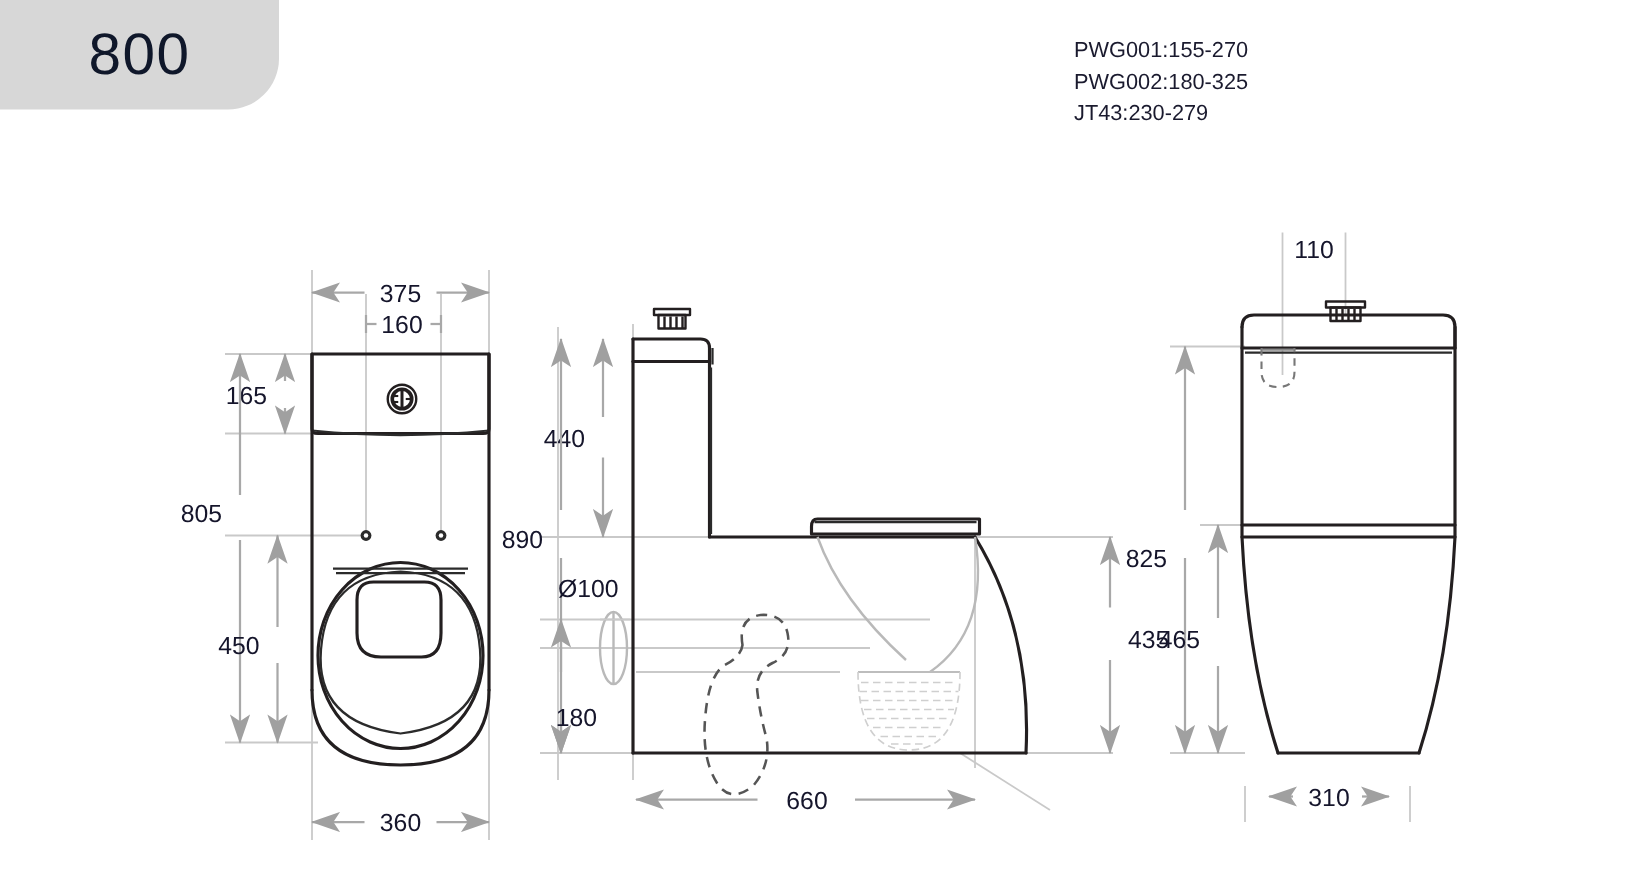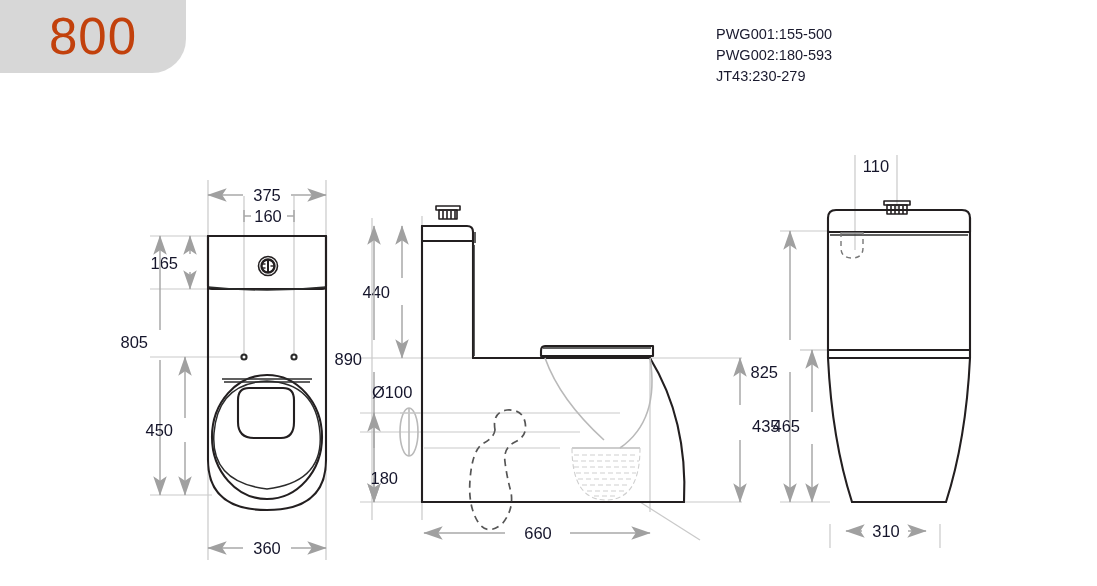--- a/index.html
+++ b/index.html
@@ -1,21 +1,21 @@
 <!DOCTYPE html>
 <html><head>
 <meta charset="utf-8">
 <style>
   html,body{margin:0;padding:0;background:#ffffff;}
   body{width:1097px;height:586px;position:relative;overflow:hidden;
        font-family:"Liberation Sans",sans-serif;color:#1a1a2e;}
   #badge{position:absolute;left:0;top:0;width:186px;height:73px;
          background:#d7d7d7;border-bottom-right-radius:34px;
          display:flex;align-items:center;justify-content:center;}
-  #badge span{font-size:51px;color:#c2410c;letter-spacing:1px;}
+  #badge span{font-size:39px;color:#0f172a;letter-spacing:1px;}
   #codes{position:absolute;left:716px;top:24px;font-size:14.5px;line-height:21px;}
   #codes div{white-space:pre;}
   #sheet{position:absolute;left:0;top:0;}
   .dimtxt{font-family:"Liberation Sans",sans-serif;font-size:16.5px;fill:#15152b;}
   .obj{fill:none;stroke:#231f20;stroke-width:2.1;stroke-linejoin:round;stroke-linecap:round;}
   .objthin{fill:none;stroke:#2b2b2b;stroke-width:1.5;stroke-linejoin:round;}
   .faint2{fill:none;stroke:#b9b9b9;stroke-width:1.6;}
   .ext{fill:none;stroke:#c9c9c9;stroke-width:1.2;}
   .dimline{fill:none;stroke:#a8a8a8;stroke-width:1.5;}
   .arrow{fill:#a0a0a0;}
@@ -26,22 +26,22 @@
   .btn{fill:none;stroke:#231f20;stroke-width:1.6;}
 </style>
 </head>
 <body>
 
 <div id="badge">
   <span>800</span>
 </div>
 
 <div id="codes">
-  <div>PWG001:155-500</div>
-  <div>PWG002:180-593</div>
+  <div>PWG001:155-270</div>
+  <div>PWG002:180-325</div>
   <div>JT43:230-279</div>
 </div>
 
 <svg id="sheet" width="1097" height="586" viewBox="0 0 1097 586">
 
   <defs>
     <marker id="ar-r" markerWidth="13" markerHeight="9" refX="12.5" refY="4.5" orient="auto">
       <path class="arrow" d="M0,0 L13,4.5 L0,9 L3,4.5 Z"></path>
     </marker>
     <marker id="ar-l" markerWidth="13" markerHeight="9" refX="0.5" refY="4.5" orient="auto">

